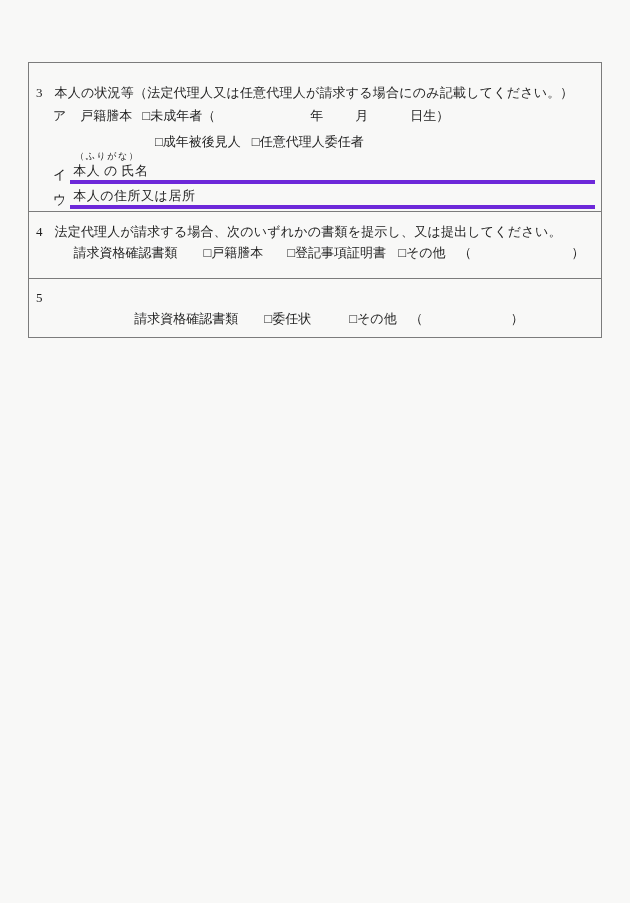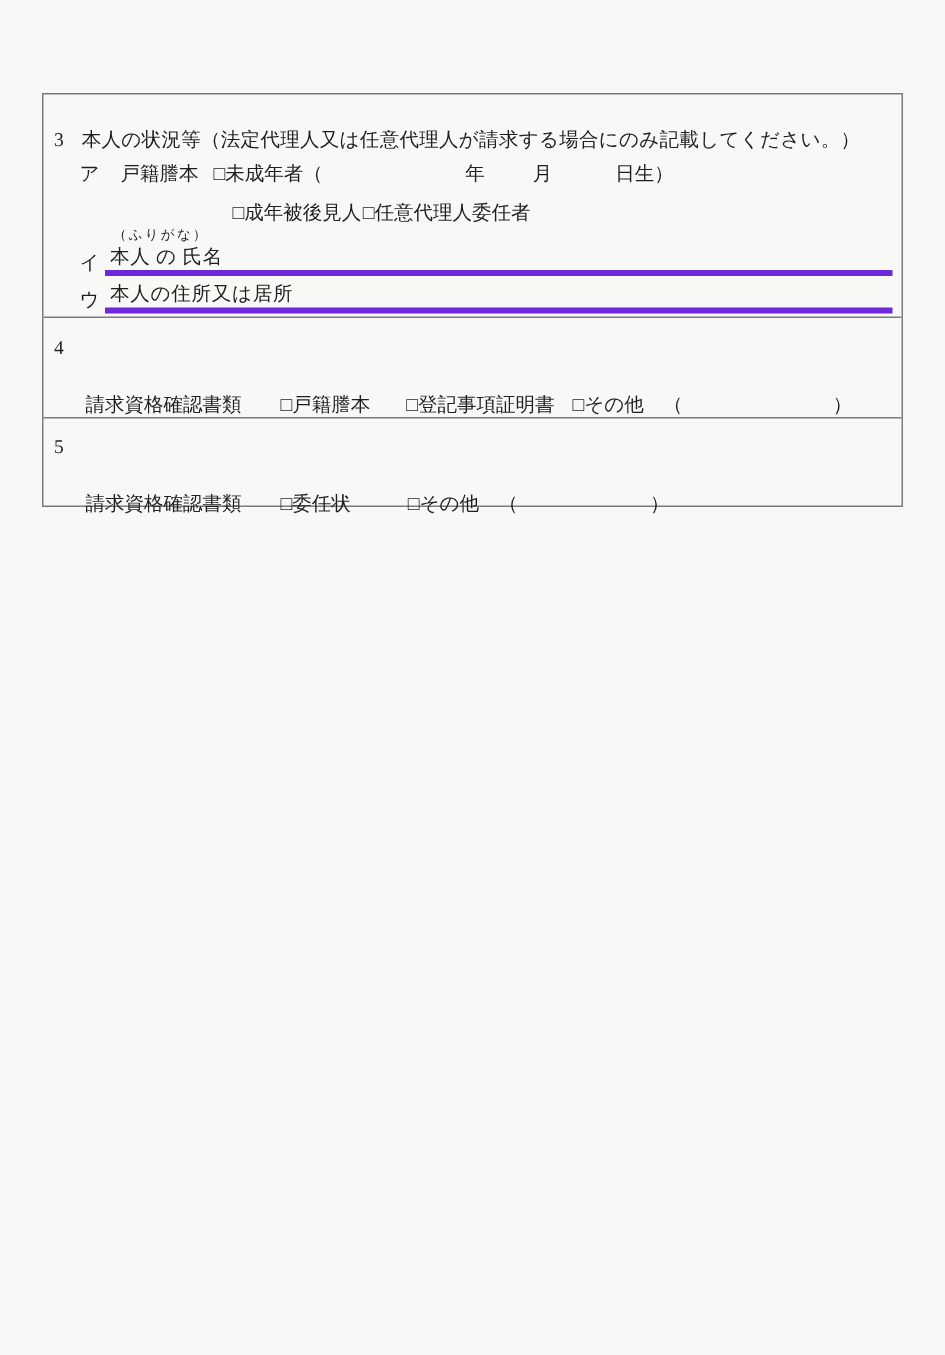--- a/index.html
+++ b/index.html
@@ -29,40 +29,40 @@
   .kana  { margin-left:24px; flex:0 0 auto; }
   
   .row-a  { margin-top:5px; }
   .lbl-status { margin-left:14px; }
   .cb-minor   { margin-left:10px; }
   .g-year  { margin-left:95px; }
   .g-month { margin-left:32px; }
   .g-day   { margin-left:42px; }
   .row-a2 { margin-top:8px; }
   .cb-ward { margin-left:126px; }
-  .cb-deleg{ margin-left:1px; }
+  .cb-deleg{ margin-left:11px; }
   
   .row-i { margin-top:0; align-items:flex-end; }
   .row-u { margin-top:3px; align-items:flex-end; }
   .underlined {
     flex:1 1 auto;
     margin-left:4px; margin-right:6px;
     border-bottom:4px solid #6d28d9;
   }
   .with-furi { display:inline-block; padding-left:3px; }
   .furigana {
     display:block;
     font-size:9px; line-height:11px;
     letter-spacing:1.5px;
     padding-left:2px;
   }
   .fld-label { display:inline-block; padding-left:0; line-height:18px; letter-spacing:0.5px; }
   .underlined > .fld-label { padding-left:3px; }
   
-  .row-docs { margin-top:20px; }
+  .row-docs { margin-top:3px;justify-content:center; }
   .docs-label { margin-left:28px; }
   .opt-1 { margin-left:26px; }
   .opt-2 { margin-left:24px; }
   .opt-3 { margin-left:12px; }
   .close-paren-4 { margin-left:100px; }
   .opt5-2 { margin-left:38px; }
   .close-paren-5 { margin-left:88px; }
 </style>
 </head>
 <body>
@@ -104,20 +104,21 @@
         <span class="kana">ウ</span>
         <div class="underlined">
           <span class="fld-label">本人の住所又は居所</span>
         </div>
       </div>
     </section>
 
     <section class="sec sec4">
       <div class="row">
         <span class="num">4</span>
+        <span class="title">法定代理人が請求する場合、次のいずれかの書類を提示し、又は提出してください。</span>
       </div>
       <div class="row row-docs">
         <span class="docs-label">請求資格確認書類</span>
         <span class="opt-1">□戸籍謄本</span>
         <span class="opt-2">□登記事項証明書</span>
         <span class="opt-3">□その他　（</span>
         <span class="close-paren-4">）</span>
       </div>
     </section>
 

